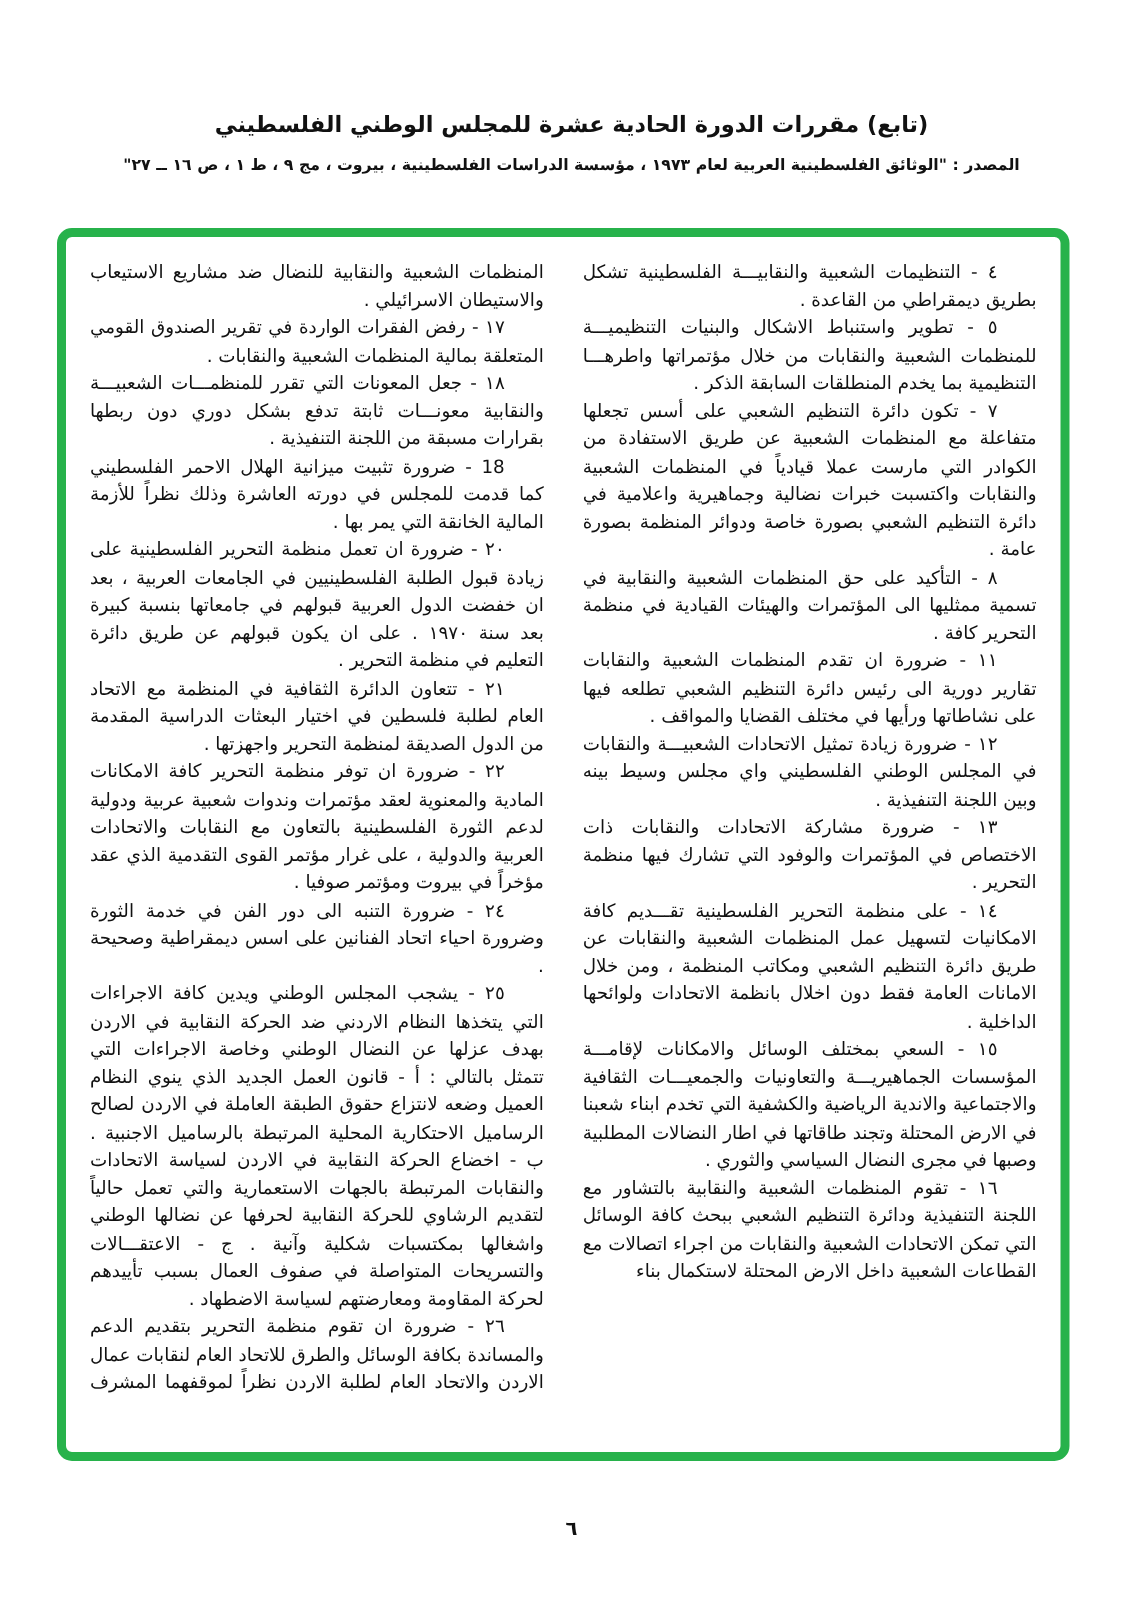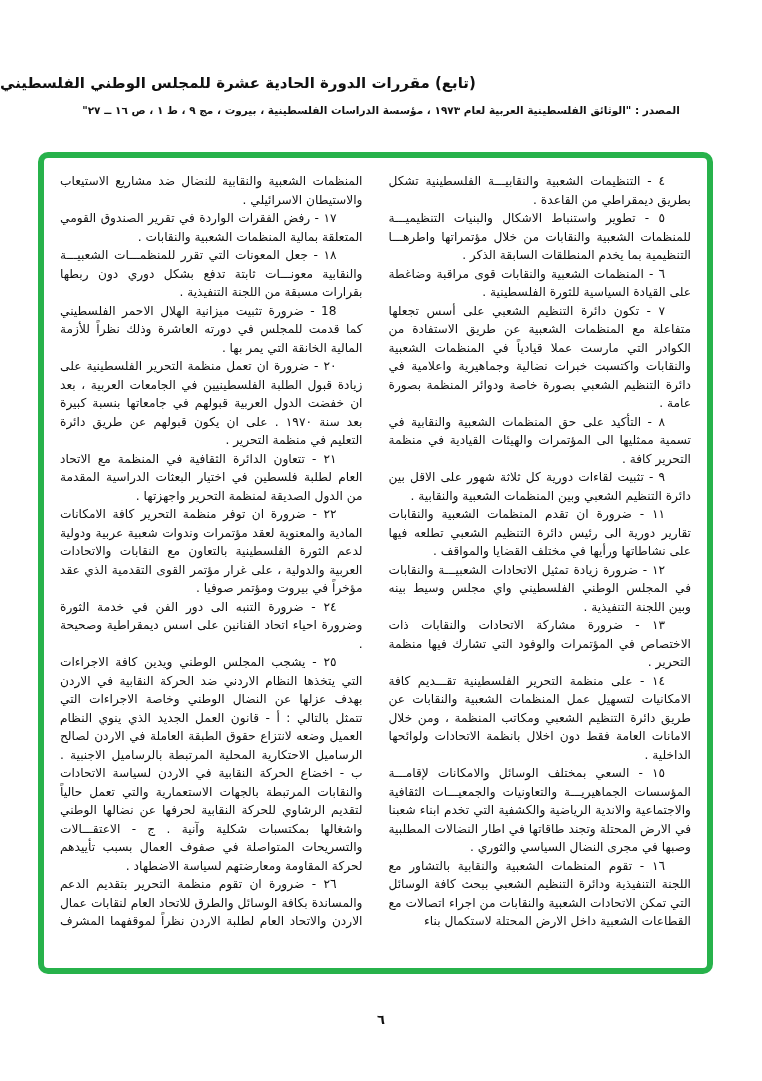--- a/index.html
+++ b/index.html
@@ -13,21 +13,21 @@
     position: relative;
     font-family: "DejaVu Sans", sans-serif;
     color: #111111;
     overflow: hidden;
   }
   .doc-title {
     position: absolute;
     top: 74px;
     left: 0;
     width: 100%;
-    text-align: left;
+    text-align: center;
     direction: rtl;
     font-weight: bold;
     font-size: 15px;
     letter-spacing: 0.2px;
   }
   .doc-source {
     position: absolute;
     top: 104px;
     left: 0;
     width: 100%;
@@ -86,24 +86,22 @@
 
 <div class="doc-title">(تابع) مقررات الدورة الحادية عشرة للمجلس الوطني الفلسطيني</div>
 
 <div class="doc-source">المصدر : "الوثائق الفلسطينية العربية لعام ١٩٧٣ ، مؤسسة الدراسات الفلسطينية ، بيروت ، مج ٩ ، ط ١ ، ص ١٦ ــ ٢٧"</div>
 
 <div class="doc-frame" style="border-color: rgb(39, 178, 75);">
   <div class="frame-inner">
     <div class="text-col">
         <p class="para indent">٤ - التنظيمات الشعبية والنقابيـــة الفلسطينية تشكل بطريق ديمقراطي من القاعدة .</p>
         <p class="para indent">٥ - تطوير واستنباط الاشكال والبنيات التنظيميـــة للمنظمات الشعبية والنقابات من خلال مؤتمراتها واطرهـــا التنظيمية بما يخدم المنطلقات السابقة الذكر .</p>
-        <p class="para indent">٦ - المنظمات الشعبية والنقابات قوى مراقبة وضاغطة على القيادة السياسية للثورة الفلسطينية .</p>
         <p class="para indent">٧ - تكون دائرة التنظيم الشعبي على أسس تجعلها متفاعلة مع المنظمات الشعبية عن طريق الاستفادة من الكوادر التي مارست عملا قيادياً في المنظمات الشعبية والنقابات واكتسبت خبرات نضالية وجماهيرية واعلامية في دائرة التنظيم الشعبي بصورة خاصة ودوائر المنظمة بصورة عامة .</p>
         <p class="para indent">٨ - التأكيد على حق المنظمات الشعبية والنقابية في تسمية ممثليها الى المؤتمرات والهيئات القيادية في منظمة التحرير كافة .</p>
-        <p class="para indent">٩ - تثبيت لقاءات دورية كل ثلاثة شهور على الاقل بين دائرة التنظيم الشعبي وبين المنظمات الشعبية والنقابية .</p>
         <p class="para indent">١١ - ضرورة ان تقدم المنظمات الشعبية والنقابات تقارير دورية الى رئيس دائرة التنظيم الشعبي تطلعه فيها على نشاطاتها ورأيها في مختلف القضايا والمواقف .</p>
         <p class="para indent">١٢ - ضرورة زيادة تمثيل الاتحادات الشعبيـــة والنقابات في المجلس الوطني الفلسطيني واي مجلس وسيط بينه وبين اللجنة التنفيذية .</p>
         <p class="para indent">١٣ - ضرورة مشاركة الاتحادات والنقابات ذات الاختصاص في المؤتمرات والوفود التي تشارك فيها منظمة التحرير .</p>
         <p class="para indent">١٤ - على منظمة التحرير الفلسطينية تقـــديم كافة الامكانيات لتسهيل عمل المنظمات الشعبية والنقابات عن طريق دائرة التنظيم الشعبي ومكاتب المنظمة ، ومن خلال الامانات العامة فقط دون اخلال بانظمة الاتحادات ولوائحها الداخلية .</p>
         <p class="para indent">١٥ - السعي بمختلف الوسائل والامكانات لإقامـــة المؤسسات الجماهيريـــة والتعاونيات والجمعيـــات الثقافية والاجتماعية والاندية الرياضية والكشفية التي تخدم ابناء شعبنا في الارض المحتلة وتجند طاقاتها في اطار النضالات المطلبية وصبها في مجرى النضال السياسي والثوري .</p>
         <p class="para indent">١٦ - تقوم المنظمات الشعبية والنقابية بالتشاور مع اللجنة التنفيذية ودائرة التنظيم الشعبي ببحث كافة الوسائل التي تمكن الاتحادات الشعبية والنقابات من اجراء اتصالات مع القطاعات الشعبية داخل الارض المحتلة لاستكمال بناء</p>
       </div>
     <div class="text-col">
         <p class="para">المنظمات الشعبية والنقابية للنضال ضد مشاريع الاستيعاب والاستيطان الاسرائيلي .</p>
         <p class="para indent">١٧ - رفض الفقرات الواردة في تقرير الصندوق القومي المتعلقة بمالية المنظمات الشعبية والنقابات .</p>

